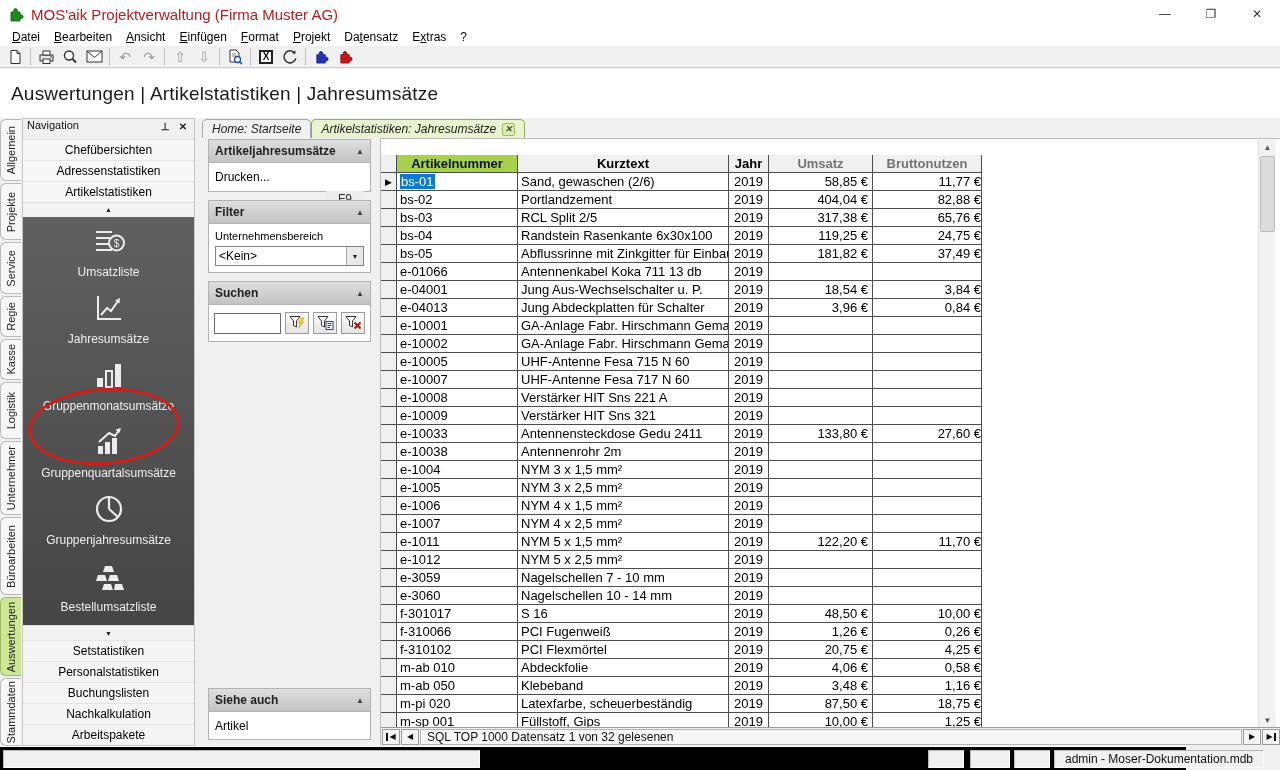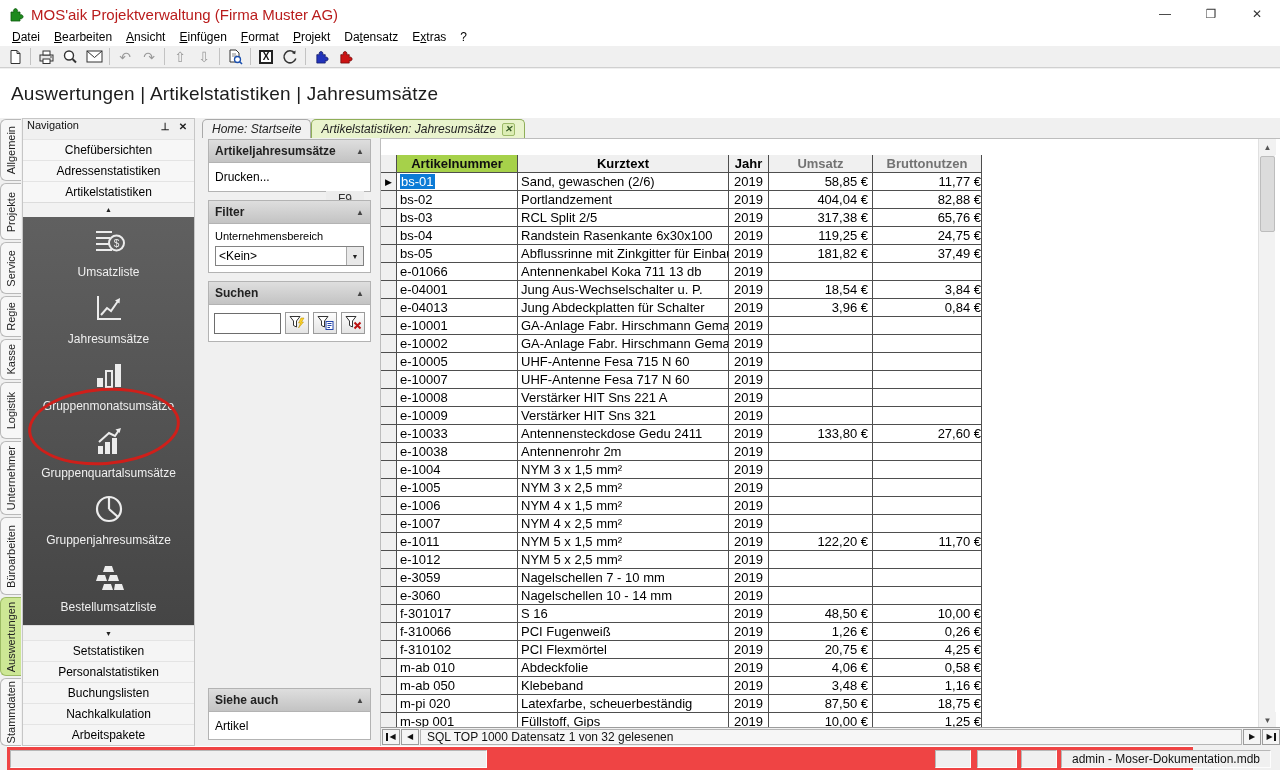--- a/index.html
+++ b/index.html
@@ -98,21 +98,21 @@
   .vs-thumb{position:absolute;left:1px;top:17px;width:15px;height:76px;background:#dcdcdc;border:1px solid #bdbdbd;border-radius:2px;}
 
   
   .recordbar{position:absolute;left:0;bottom:0;width:900px;height:19px;background:#f0f0f0;border-top:1px solid #9c9c9c;display:flex;align-items:center;padding:0 1px;gap:1px;}
   .rec-btn{width:18px;height:16px;border:1px solid #9c9c9c;background:#f5f5f5;display:flex;align-items:center;justify-content:center;gap:1px;flex:none;}
   .rec-tri{font-size:8px;color:#111;line-height:1;}
   .rec-bar{width:2px;height:8px;background:#111;}
   .rec-text{flex:1;height:16px;border:1px solid #b5b5b5;background:#f6f6f6;display:flex;align-items:center;padding-left:6px;font-size:12px;color:#111;}
 
   
-  .statusbar{position:absolute;left:7px;top:746px;width:1186px;height:24px;background:#ef4444;border-top:1px solid #ffffff;}
+  .statusbar{position:absolute;left:0;top:746px;width:1186px;height:24px;background:#000000;border-top:1px solid #ffffff;}
   .sb-panel{position:absolute;top:3px;height:18px;border:1px solid #b7b7b7;border-right-color:#fdfdfd;border-bottom-color:#fdfdfd;background:#f0f0f0;}
   .sb-text{display:flex;align-items:center;justify-content:center;font-size:12px;color:#111;}
 </style>
 </head>
 <body>
 
 <div class="titlebar">
   <svg width="16" height="16" viewBox="0 0 16 16">
     <path d="M3 6 h3 a2 2 0 1 1 3 0 h3 v3 a2 2 0 1 1 0 3.4 V15 H3 Z" fill="#1d8a1d" stroke="#0c5c0c" stroke-width="0.8"></path>
   </svg>

